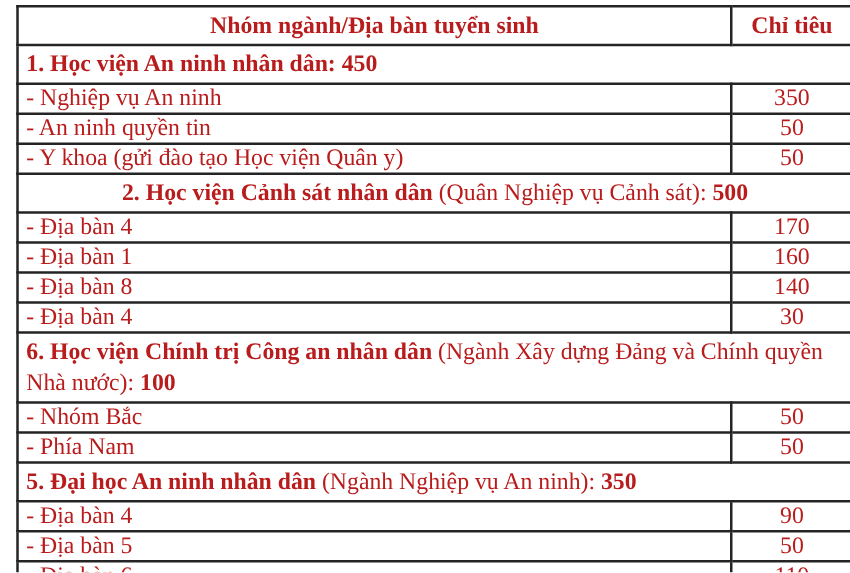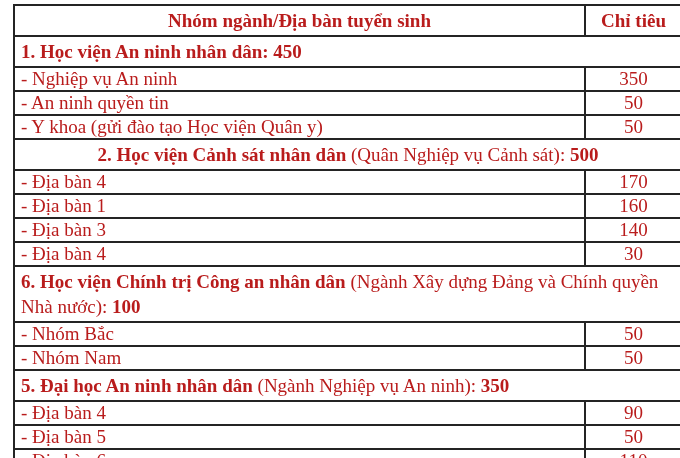--- a/index.html
+++ b/index.html
@@ -83,36 +83,36 @@
         </tr>
         <tr class="data-row">
           <td class="label">- Địa bàn 4</td>
           <td class="value">170</td>
         </tr>
         <tr class="data-row">
           <td class="label">- Địa bàn 1</td>
           <td class="value">160</td>
         </tr>
         <tr class="data-row">
-          <td class="label">- Địa bàn 3</td>
+          <td class="label">- Địa bàn 8</td>
           <td class="value">140</td>
         </tr>
         <tr class="data-row">
           <td class="label">- Địa bàn 4</td>
           <td class="value">30</td>
         </tr>
         <tr class="section-row">
           <td colspan="2" class="section left"><span class="b">6. Học viện Chính trị Công an nhân dân </span><span class="r">(Ngành Xây dựng Đảng và Chính quyền Nhà nước): </span><span class="b">100</span></td>
         </tr>
         <tr class="data-row">
           <td class="label">- Nhóm Bắc</td>
           <td class="value">50</td>
         </tr>
         <tr class="data-row">
-          <td class="label">- Nhóm Nam</td>
+          <td class="label">- Phía Nam</td>
           <td class="value">50</td>
         </tr>
         <tr class="section-row">
           <td colspan="2" class="section left"><span class="b">5. Đại học An ninh nhân dân </span><span class="r">(Ngành Nghiệp vụ An ninh): </span><span class="b">350</span></td>
         </tr>
         <tr class="data-row">
           <td class="label">- Địa bàn 4</td>
           <td class="value">90</td>
         </tr>
         <tr class="data-row">

